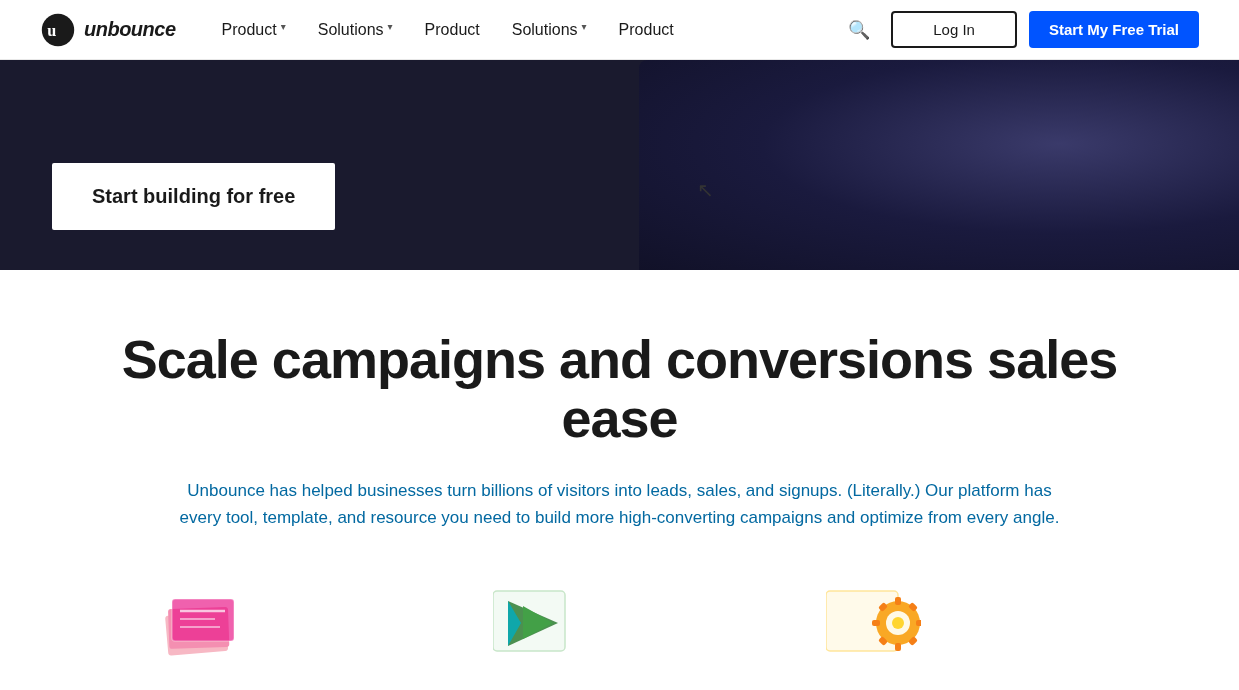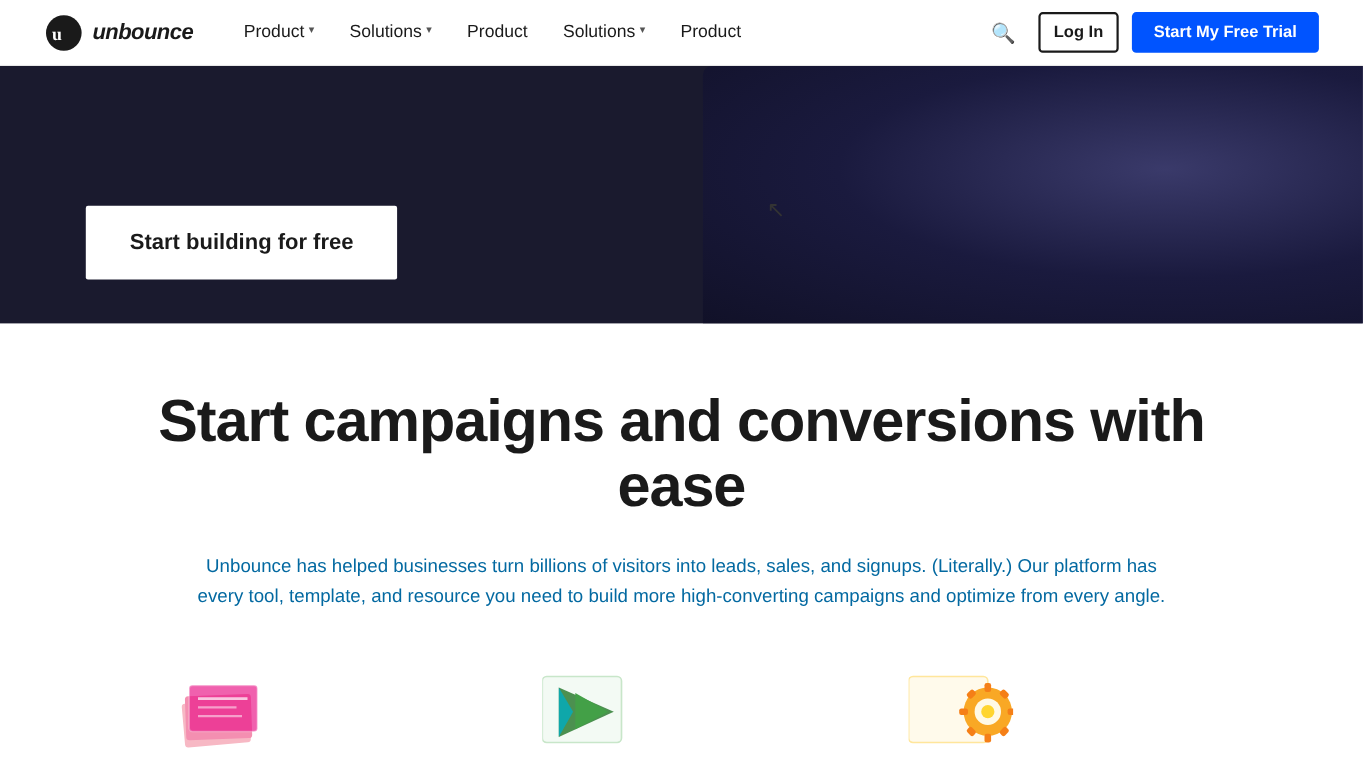--- a/index.html
+++ b/index.html
@@ -57,45 +57,45 @@
       border: none;
       cursor: pointer;
       padding: 8px;
       color: #333;
       font-size: 18px;
     }
     .btn-login {
       border: 2px solid #1a1a1a;
       background: #fff;
       color: #1a1a1a;
-      padding: 8px 12px;
+      padding: 8px 40px;
       border-radius: 4px;
       font-size: 15px;
-      font-weight: 700;
+      font-weight: 400;
       cursor: pointer;
     }
     .btn-trial {
       background: #0054ff;
       color: #fff;
       border: none;
       padding: 10px 20px;
       border-radius: 4px;
       font-size: 15px;
       font-weight: 600;
       cursor: pointer;
     }
 
     
     .hero-section {
       background: linear-gradient(to right, #1a1a2e 60%, #2a2a4e);
-      height: 234px;
+      height: 210px;
       position: relative;
       display: flex;
       align-items: flex-end;
-      padding: 0 78px 40px;
+      padding: 0 52px 40px;
       overflow: hidden;
     }
     .hero-right-image {
       position: absolute;
       right: 0;
       top: 0;
       width: 600px;
       height: 100%;
       background: radial-gradient(ellipse at 70% 40%, #3a3a6a 0%, #1a1a3e 50%, #111128 100%);
       border-radius: 8px 0 0 0;
@@ -209,21 +209,21 @@
 </nav>
 
 <section class="hero-section">
   <div class="hero-right-image"></div>
   <button class="start-building-btn">Start building for free</button>
 </section>
 
 <div class="cursor">↖</div>
 
 <section class="scale-section">
-  <h2 class="scale-title">Start campaigns and conversions with ease</h2>
+  <h2 class="scale-title">Scale campaigns and conversions sales ease</h2>
   <p class="scale-subtitle">Unbounce has helped businesses turn billions of visitors into leads, sales, and signups. (Literally.) Our platform has every tool, template, and resource you need to build more high-converting campaigns and optimize from every angle.</p>
 
   <div class="features-row">
 
     <div class="feature-card">
       <div class="feature-icon-container">
         <svg width="85" height="80" viewBox="0 0 85 80">
 
           <rect x="5" y="35" width="60" height="40" rx="3" fill="#f7b8c4" transform="rotate(-5 5 35)"></rect>
           <rect x="8" y="28" width="60" height="40" rx="3" fill="#f48fb1" transform="rotate(-2 8 28)"></rect>

